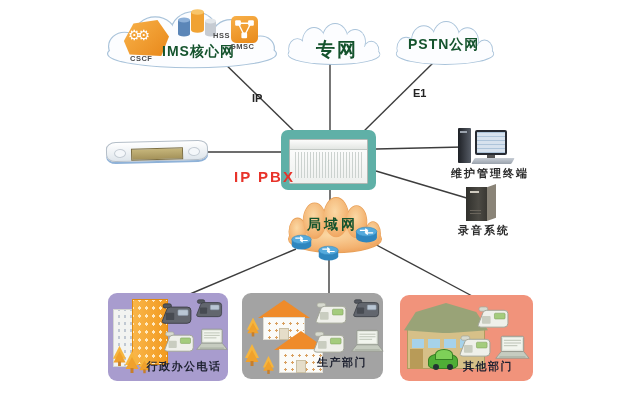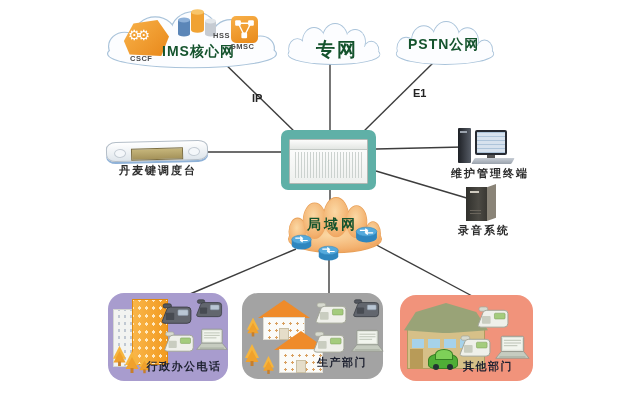--- a/index.html
+++ b/index.html
@@ -91,21 +91,21 @@
 
   
   .lan{position:absolute;left:284px;top:198px;width:102px;height:57px;z-index:2;}
   .lan .cl-label{left:23px;top:18px;font-size:14px;letter-spacing:3px;}
   .sw{position:absolute;z-index:4;overflow:visible;}
   .sw1{left:6px;top:36px;width:23px;height:17px;}
   .sw2{left:33px;top:47px;width:23px;height:17px;}
   .sw3{left:70px;top:28px;width:25px;height:18px;}
 
   
-  .dept{position:absolute;z-index:2;border-radius:16px;}
+  .dept{position:absolute;z-index:2;border-radius:9px;}
   .dept-admin{left:108px;top:293px;width:120px;height:88px;background:#a89cce;}
   .dept-prod{left:242px;top:293px;width:141px;height:86px;background:#a3a3a3;}
   .dept-other{left:400px;top:295px;width:133px;height:86px;background:#f1937b;}
   .dept-label{position:absolute;font-weight:bold;font-size:11px;color:#1d2130;
         letter-spacing:1.5px;text-align:center;white-space:nowrap;z-index:5;}
   .ic{position:absolute;overflow:visible;z-index:4;}
 
   
   .bldg-white{position:absolute;left:5px;top:16px;width:23px;height:58px;z-index:2;
         background:#f2f3f1;border:1px solid #d4d6d2;
@@ -294,29 +294,29 @@
     </svg>
     <span class="cl-label">PSTN公网</span>
   </div>
 
   <span class="wire-label wl-ip">IP</span>
   <span class="wire-label wl-e1">E1</span>
 
   <div class="pbx">
     <div class="rack"></div>
   </div>
+  <span class="pbx-label">IP PBX</span>
 
   <div class="console">
     <div class="console-body">
       <span class="console-pad cp-l"></span>
       <span class="console-screen"></span>
       <span class="console-pad cp-r"></span>
     </div>
   </div>
-  <span class="dev-label console-label">丹麦键调度台</span>
 
   <div class="terminal">
     <div class="t-tower"></div>
     <div class="t-monitor"></div>
     <div class="t-stand"></div>
     <div class="t-kb"></div>
   </div>
   <span class="dev-label terminal-label">维护管理终端</span>
 
   <div class="recorder">

